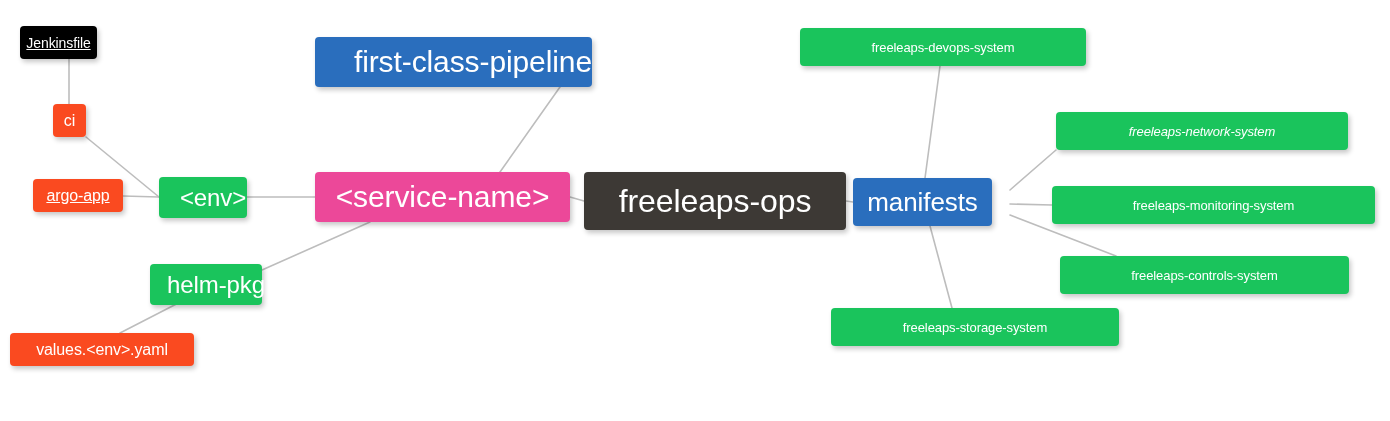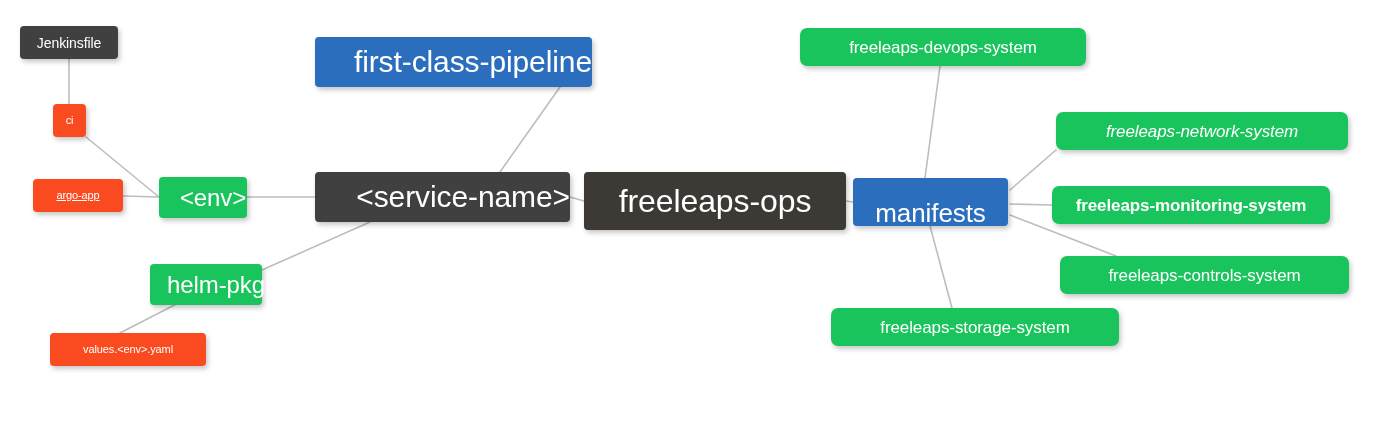--- a/index.html
+++ b/index.html
@@ -48,22 +48,22 @@
   }
   .node-label {
     display: block;
     line-height: 1;
   }
   
   .n-root   { font-size: 32px; }
   .n-major  { font-size: 30px; }
   .n-mid    { font-size: 26px; }
   .n-branch { font-size: 24px; padding-left: 20px; }
-  .n-leaf   { font-size: 17px; border-radius: 7px; }
-  .n-small  { font-size: 11px; }
+  .n-leaf   { font-size: 13px; }
+  .n-small  { font-size: 16px; }
   .n-tiny   { font-size: 14px; }
 </style>
 </head>
 <body>
 
 <div id="mindmap-canvas">
 
   <svg id="edge-layer" viewBox="0 0 1390 421" width="1390" height="421" xmlns="http://www.w3.org/2000/svg">
       <path d="M 69 59 L 69 104" class="edge" stroke="#bdbdbd"></path>
       <path d="M 86 137 L 159 197" class="edge" stroke="#bdbdbd"></path>
@@ -75,57 +75,57 @@
       <path d="M 190 297 L 120 333" class="edge" stroke="#bdbdbd"></path>
       <path d="M 846 201 L 853 202" class="edge" stroke="#bdbdbd"></path>
       <path d="M 925 178 L 940 66" class="edge" stroke="#bdbdbd"></path>
       <path d="M 1010 190 L 1056 150" class="edge" stroke="#bdbdbd"></path>
       <path d="M 1010 204 L 1052 205" class="edge" stroke="#bdbdbd"></path>
       <path d="M 1010 215 L 1116 256" class="edge" stroke="#bdbdbd"></path>
       <path d="M 930 226 L 952 308" class="edge" stroke="#bdbdbd"></path>
     </svg>
 
   <div id="node-layer">
-      <div class="node n-tiny" style="left: 20px; top: 26px; width: 98px; height: 33px; background: #404040;">
+      <div class="node n-tiny" style="left: 20px; top: 26px; width: 77px; height: 33px; background: #000000; text-decoration: underline;">
         <span class="node-label">Jenkinsfile</span>
       </div>
       <div class="node n-small" style="left: 53px; top: 104px; width: 33px; height: 33px; background: rgb(250, 74, 32);">
         <span class="node-label">ci</span>
       </div>
       <div class="node n-small" style="left: 33px; top: 179px; width: 90px; height: 33px; background: rgb(250, 74, 32); text-decoration: underline;">
         <span class="node-label">argo-app</span>
       </div>
       <div class="node n-branch" style="left: 159px; top: 177px; width: 88px; height: 41px; background: rgb(26, 196, 92);">
         <span class="node-label">&lt;env&gt;</span>
       </div>
-      <div class="node n-small" style="left: 10px; top: 333px; width: 156px; height: 33px; background: rgb(250, 74, 32); margin-left: 40px;">
+      <div class="node n-small" style="left: 10px; top: 333px; width: 184px; height: 33px; background: rgb(250, 74, 32);">
         <span class="node-label">values.&lt;env&gt;.yaml</span>
       </div>
       <div class="node n-branch" style="left: 150px; top: 264px; width: 112px; height: 41px; background: rgb(26, 196, 92);">
         <span class="node-label">helm-pkg</span>
       </div>
       <div class="node n-major" style="left: 315px; top: 37px; width: 277px; height: 50px; background: rgb(42, 110, 189); justify-content: flex-end;">
         <span class="node-label">first-class-pipeline</span>
       </div>
-      <div class="node n-major" style="left: 315px; top: 172px; width: 255px; height: 50px; background: #404040; justify-content: flex-end;">
+      <div class="node n-major" style="left: 315px; top: 172px; width: 255px; height: 50px; background: #ec4899;">
         <span class="node-label">&lt;service-name&gt;</span>
       </div>
       <div class="node n-root" style="left: 584px; top: 172px; width: 262px; height: 58px; background: rgb(61, 57, 53); justify-content: center;">
         <span class="node-label">freeleaps-ops</span>
       </div>
-      <div class="node n-mid" style="left: 853px; top: 178px; width: 155px; height: 48px; background: rgb(42, 110, 189); align-items: flex-end;">
+      <div class="node n-mid" style="left: 853px; top: 178px; width: 139px; height: 48px; background: rgb(42, 110, 189);">
         <span class="node-label">manifests</span>
       </div>
       <div class="node n-leaf" style="left: 800px; top: 28px; width: 286px; height: 38px; background: rgb(26, 196, 92);">
         <span class="node-label">freeleaps-devops-system</span>
       </div>
       <div class="node n-leaf" style="left: 1056px; top: 112px; width: 292px; height: 38px; background: rgb(26, 196, 92); font-style: italic;">
         <span class="node-label">freeleaps-network-system</span>
       </div>
-      <div class="node n-leaf" style="left: 1052px; top: 186px; width: 278px; height: 38px; background: rgb(26, 196, 92); font-weight: bold;">
+      <div class="node n-leaf" style="left: 1052px; top: 186px; width: 323px; height: 38px; background: rgb(26, 196, 92);">
         <span class="node-label">freeleaps-monitoring-system</span>
       </div>
       <div class="node n-leaf" style="left: 1060px; top: 256px; width: 289px; height: 38px; background: rgb(26, 196, 92); justify-content: center;">
         <span class="node-label">freeleaps-controls-system</span>
       </div>
       <div class="node n-leaf" style="left: 831px; top: 308px; width: 288px; height: 38px; background: rgb(26, 196, 92);">
         <span class="node-label">freeleaps-storage-system</span>
       </div>
     </div>
 

